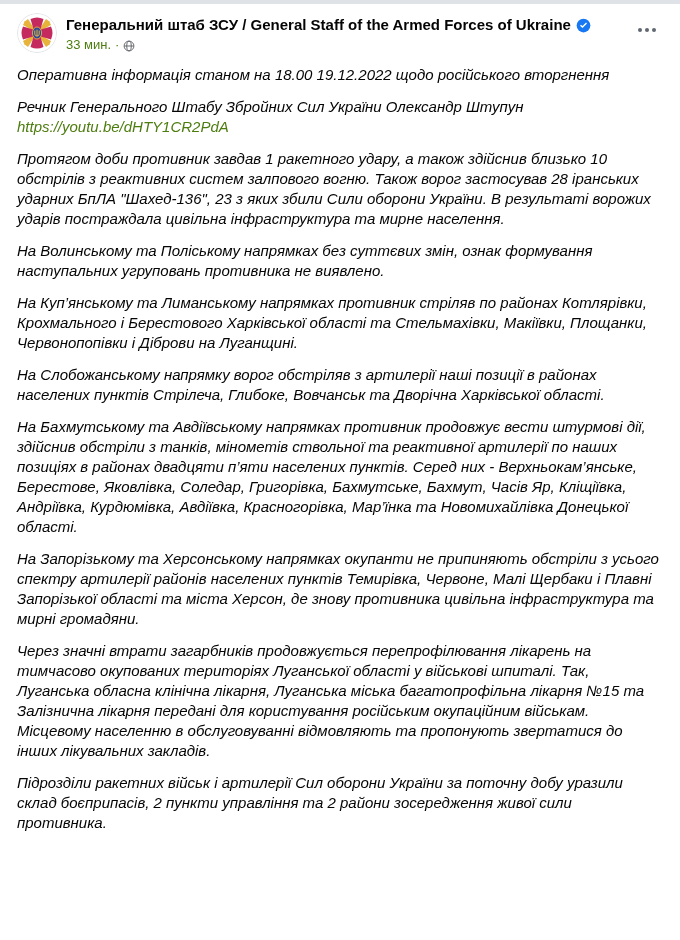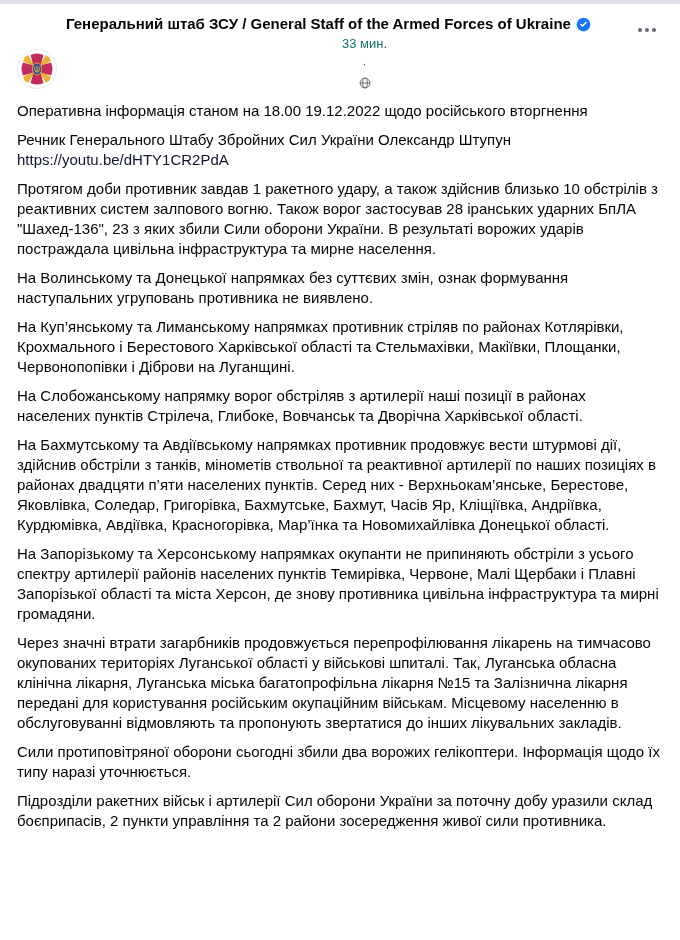--- a/index.html
+++ b/index.html
@@ -5,27 +5,27 @@
   html,body{margin:0;padding:0;background:#ffffff;}
   body{width:680px;font-family:"Liberation Sans",sans-serif;-webkit-font-smoothing:antialiased;}
   .topbar{height:4px;background:#dfe2e6;}
   .card{background:#fff;padding:0 17px 6px 17px;}
   .header{display:flex;align-items:flex-end;padding-top:9px;position:relative;}
   .avatar{width:40px;height:40px;flex:none;margin-right:9px;border-radius:50%;cursor:pointer;}
   .hmain{flex:1;min-width:0;padding-top:1px;}
   .name-row{display:flex;align-items:center;gap:5px;}
   .page-name{font-size:15px;font-weight:bold;color:#050505;line-height:19px;cursor:pointer;}
   .badge{flex:none;display:inline-flex;margin-top:1px;}
-  .meta-row{display:flex;align-items:center;gap:4px;margin-top:3px;font-size:13px;color:#0f766e;line-height:16px;flex-direction:column;}
+  .meta-row{display:flex;align-items:center;gap:4px;margin-top:3px;font-size:13px;color:#4d7c0f;line-height:16px;}
   .globe{display:inline-flex;margin-top:1px;}
   .more-btn{position:absolute;right:0;top:14px;width:32px;height:24px;display:flex;align-items:center;justify-content:center;gap:3px;cursor:pointer;border-radius:6px;}
   .more-btn span{width:4px;height:4px;border-radius:50%;background:#606770;display:block;}
   .post{margin-top:12px;font-size:15px;line-height:20px;color:#050505;}
-  .post p{margin:0 0 9px 0;}
-  .post a{color:#0f172a;text-decoration:none;cursor:pointer;}
+  .post p{margin:12px 0 9px 0;font-style:italic;}
+  .post a{color:#4d7c0f;text-decoration:none;cursor:pointer;}
 </style>
 </head>
 <body>
 
 <div class="topbar"></div>
 
 <div class="card">
 
   <div class="header">
 
@@ -84,23 +84,22 @@
       <span></span>
         <span></span>
         <span></span>
     </div>
   </div>
 
   <div class="post">
       <p>Оперативна інформація станом на 18.00 19.12.2022 щодо російського вторгнення</p>
       <p>Речник Генерального Штабу Збройних Сил України Олександр Штупун<br><a href="#">https://youtu.be/dHTY1CR2PdA</a></p>
       <p>Протягом доби противник завдав 1 ракетного удару, а також здійснив близько 10 обстрілів з реактивних систем залпового вогню. Також ворог застосував 28 іранських ударних БпЛА "Шахед-136", 23 з яких збили Сили оборони України. В результаті ворожих ударів постраждала цивільна інфраструктура та мирне населення.</p>
-      <p>На Волинському та Донецької напрямках без суттєвих змін, ознак формування наступальних угруповань противника не виявлено.</p>
+      <p>На Волинському та Поліському напрямках без суттєвих змін, ознак формування наступальних угруповань противника не виявлено.</p>
       <p>На Куп’янському та Лиманському напрямках противник стріляв по районах Котлярівки, Крохмального і Берестового Харківської області та Стельмахівки, Макіївки, Площанки, Червонопопівки і Діброви на Луганщині.</p>
       <p>На Слобожанському напрямку ворог обстріляв з артилерії наші позиції в районах населених пунктів Стрілеча, Глибоке, Вовчанськ та Дворічна Харківської області.</p>
       <p>На Бахмутському та Авдіївському напрямках противник продовжує вести штурмові дії, здійснив обстріли з танків, мінометів ствольної та реактивної артилерії по наших позиціях в районах двадцяти п’яти населених пунктів. Серед них - Верхньокам’янське, Берестове, Яковлівка, Соледар, Григорівка, Бахмутське, Бахмут, Часів Яр, Кліщіївка, Андріївка, Курдюмівка, Авдіївка, Красногорівка, Мар’їнка та Новомихайлівка Донецької області.</p>
       <p>На Запорізькому та Херсонському напрямках окупанти не припиняють обстріли з усього спектру артилерії районів населених пунктів Темирівка, Червоне, Малі Щербаки і Плавні Запорізької області та міста Херсон, де знову противника цивільна інфраструктура та мирні громадяни.</p>
       <p>Через значні втрати загарбників продовжується перепрофілювання лікарень на тимчасово окупованих територіях Луганської області у військові шпиталі. Так, Луганська обласна клінічна лікарня, Луганська міська багатопрофільна лікарня №15 та Залізнична лікарня передані для користування російським окупаційним військам. Місцевому населенню в обслуговуванні відмовляють та пропонують звертатися до інших лікувальних закладів.</p>
-      <p>Сили протиповітряної оборони сьогодні збили два ворожих гелікоптери. Інформація щодо їх типу наразі уточнюється.</p>
       <p>Підрозділи ракетних військ і артилерії Сил оборони України за поточну добу уразили склад боєприпасів, 2 пункти управління та 2 райони зосередження живої сили противника.</p>
     </div>
 
 </div>
 
 </body></html>

